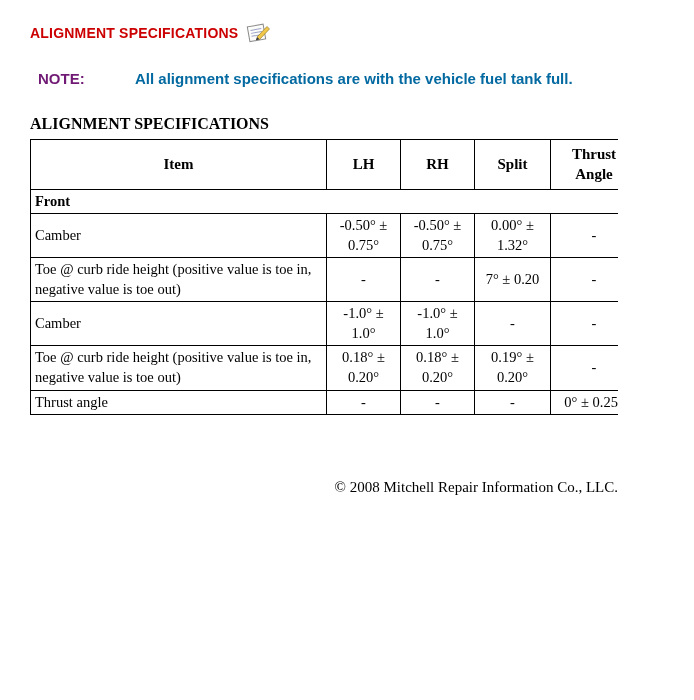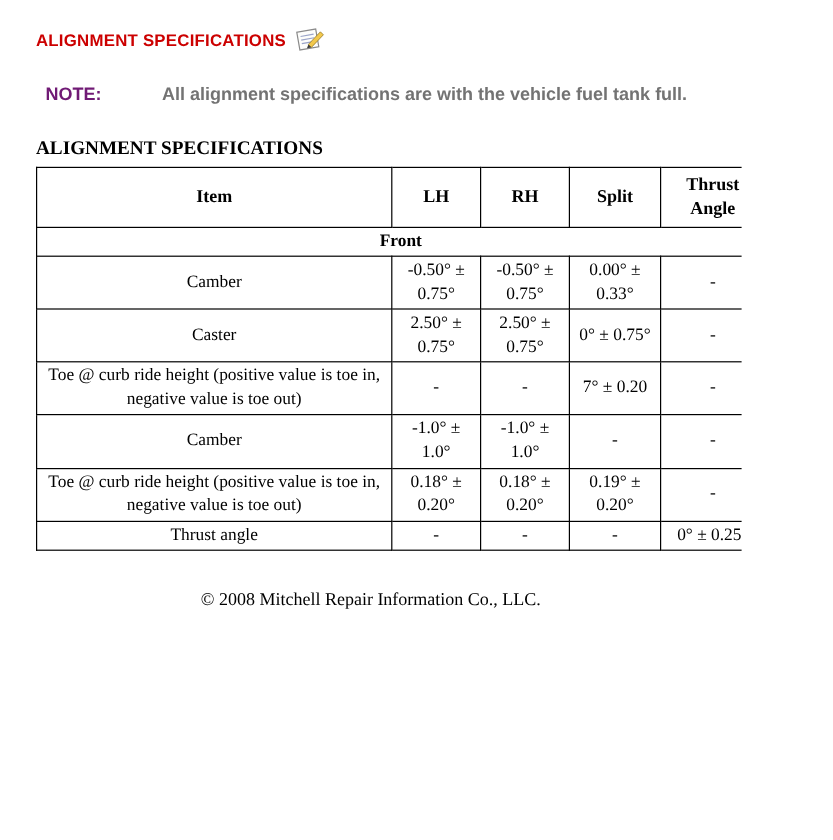--- a/index.html
+++ b/index.html
@@ -42,21 +42,21 @@
     font-weight: bold;
     font-size: 15px;
     line-height: 1.4;
   }
   .note-label {
     color: #701a75;
     width: 97px;
     flex: 0 0 97px;
   }
   .note-text {
-    color: #737373;
+    color: #0369a1;
     max-width: 505px;
   }
 
   
   .table-title {
     margin: 26px 0 6px 30px;
     font-family: "Liberation Serif", serif;
     font-weight: bold;
     font-size: 16px;
   }
@@ -70,21 +70,20 @@
     font-size: 14.5px;
     line-height: 1.35;
     font-family: Liberation Serif, serif;
   }
   table.specs th,
   table.specs td {
     border: 1px solid #000;
     padding: 2px 4px;
     vertical-align: middle;
     background: #fff;
-    text-align: center;
   }
   table.specs th {
     font-weight: bold;
     text-align: center;
     padding: 4px 2px;
     font-size: 15px;
   }
   td.section-cell {
     font-weight: bold;
     text-align: left;
@@ -96,22 +95,22 @@
   }
   td.val-cell {
     text-align: center;
     padding: 2px 3px;
   }
   tr.data-row { height: 43px; }
   tr.slim-row { height: 23px; }
 
   
   .footer {
-    margin-top: 33px;
-    text-align: center;
+    margin-top: 64px;
+    text-align: right;
     font-size: 15px;
     font-family: "Liberation Serif", serif;
   }
 </style>
 </head>
 <body>
 
 <div class="page">
 
   <div class="doc-title-row">
@@ -156,31 +155,24 @@
     </thead>
     <tbody>
       <tr class="slim-row">
         <td class="section-cell" colspan="5">Front</td>
       </tr>
 
       <tr class="data-row">
         <td class="item-cell">Camber</td>
         <td class="val-cell">-0.50° ± 0.75°</td>
         <td class="val-cell">-0.50° ± 0.75°</td>
-        <td class="val-cell">0.00° ± 0.33°</td>
-        <td class="val-cell">-</td>
-      </tr>
-
-      <tr class="data-row">
-        <td class="item-cell">Caster</td>
-        <td class="val-cell">2.50° ± 0.75°</td>
-        <td class="val-cell">2.50° ± 0.75°</td>
-        <td class="val-cell">0° ± 0.75°</td>
-        <td class="val-cell">-</td>
-      </tr>
+        <td class="val-cell">0.00° ± 1.32°</td>
+        <td class="val-cell">-</td>
+      </tr>
+
 
       <tr class="data-row">
         <td class="item-cell">Toe @ curb ride height (positive value is toe in, negative value is toe out)</td>
         <td class="val-cell">-</td>
         <td class="val-cell">-</td>
         <td class="val-cell">7° ± 0.20</td>
         <td class="val-cell">-</td>
       </tr>
 
 

